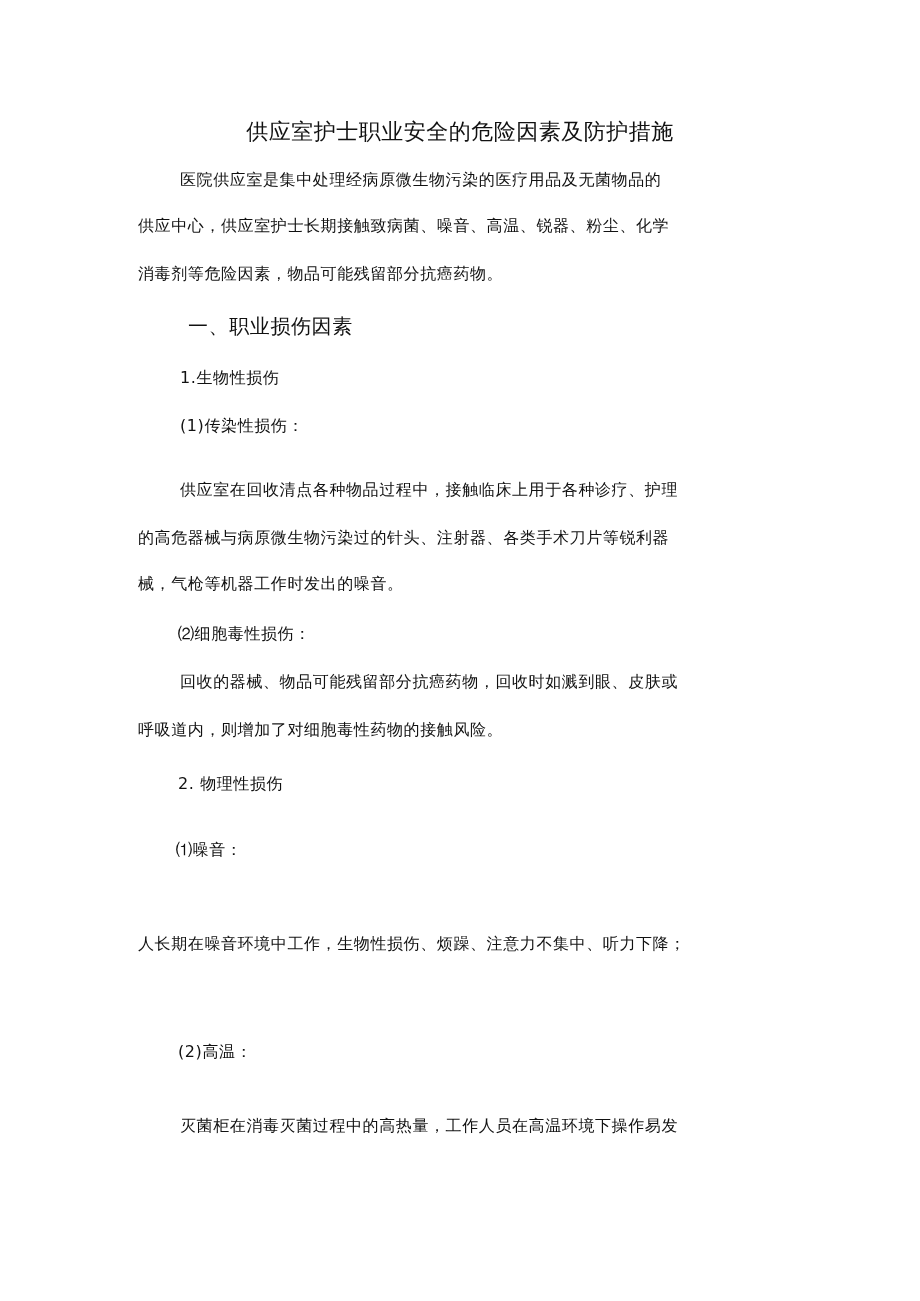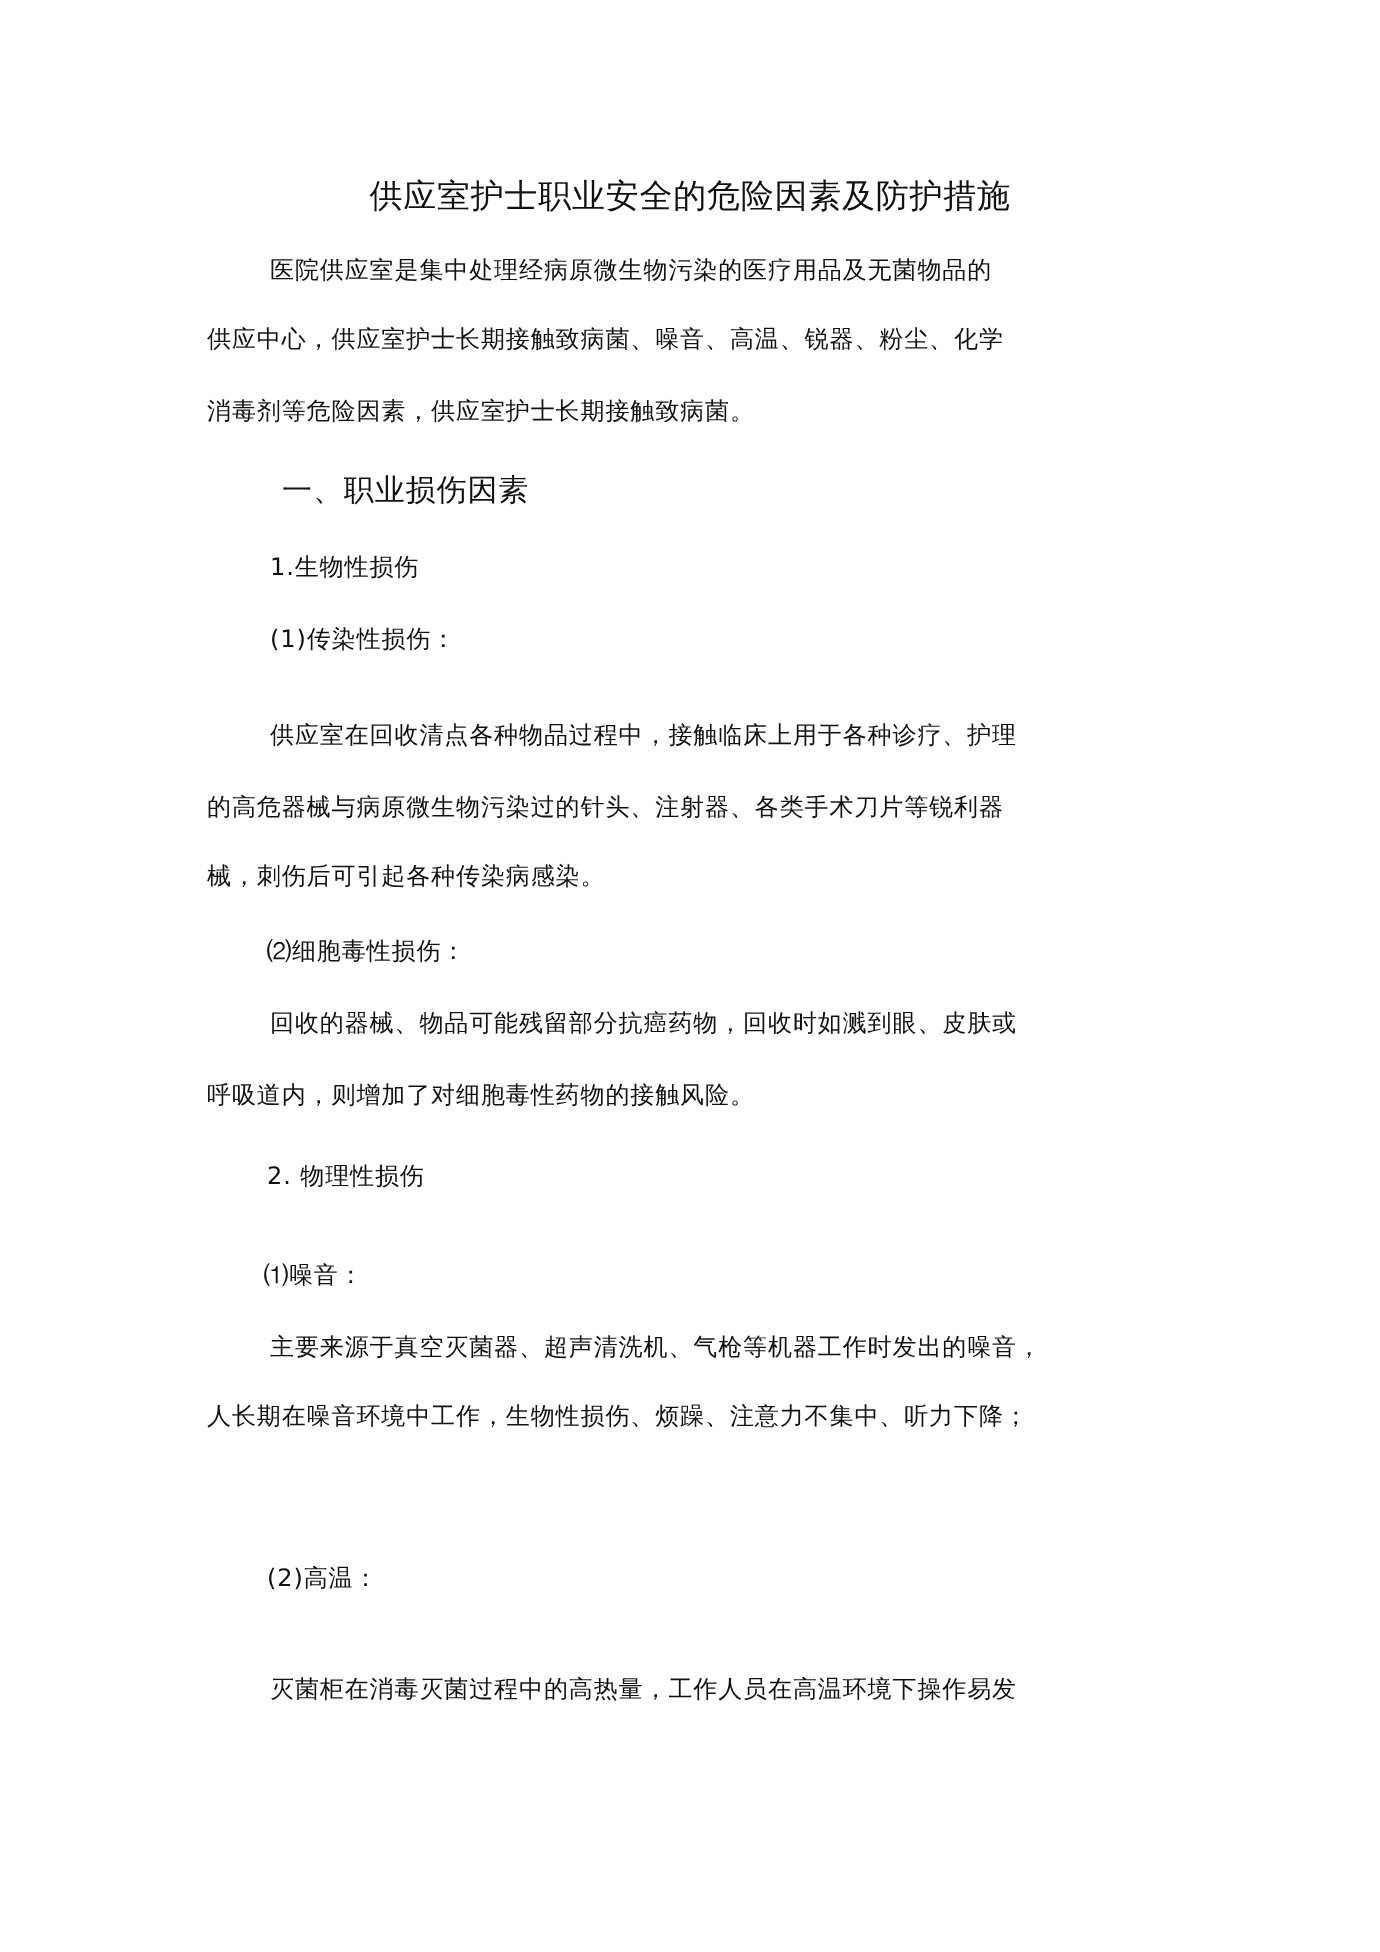--- a/index.html
+++ b/index.html
@@ -50,41 +50,40 @@
   </style>
 </head>
 <body>
 
 <div class="page">
 
   <div class="title">供应室护士职业安全的危险因素及防护措施</div>
 
   <div class="line" style="left:180px; top:168px;">医院供应室是集中处理经病原微生物污染的医疗用品及无菌物品的</div>
   <div class="line" style="left:138px; top:214px;">供应中心，供应室护士长期接触致病菌、噪音、高温、锐器、粉尘、化学</div>
-  <div class="line" style="left:138px; top:262px;">消毒剂等危险因素，供应室护士长期接触致病菌。</div>
+  <div class="line" style="left:138px; top:262px;">消毒剂等危险因素，物品可能残留部分抗癌药物。</div>
 
   <div class="line heading1" style="left:188px; top:314px;">一、职业损伤因素</div>
 
   <div class="line sans" style="left:180px; top:366px;">1.生物性损伤</div>
 
   <div class="line sans" style="left:180px; top:414px;">(1)传染性损伤：</div>
 
   <div class="line" style="left:138px; top:526px;">的高危器械与病原微生物污染过的针头、注射器、各类手术刀片等锐利器</div>
   <div class="line" style="left:180px; top:478px;">供应室在回收清点各种物品过程中，接触临床上用于各种诊疗、护理</div>
-  <div class="line" style="left:138px; top:572px;">械，刺伤后可引起各种传染病感染。</div>
+  <div class="line" style="left:138px; top:572px;">械，气枪等机器工作时发出的噪音。</div>
 
   <div class="line" style="left:178px; top:622px;">⑵细胞毒性损伤：</div>
 
   <div class="line" style="left:180px; top:670px;">回收的器械、物品可能残留部分抗癌药物，回收时如溅到眼、皮肤或</div>
   <div class="line" style="left:138px; top:718px;">呼吸道内，则增加了对细胞毒性药物的接触风险。</div>
 
   <div class="line sans" style="left:178px; top:772px;">2. 物理性损伤</div>
 
   <div class="line" style="left:176px; top:838px;">⑴噪音：</div>
 
-  <div class="line" style="left:180px; top:886px;">主要来源于真空灭菌器、超声清洗机、气枪等机器工作时发出的噪音，</div>
   <div class="line" style="left:138px; top:932px;">人长期在噪音环境中工作，生物性损伤、烦躁、注意力不集中、听力下降；</div>
 
   <div class="line sans" style="left:178px; top:1040px;">(2)高温：</div>
 
   <div class="line" style="left:180px; top:1114px;">灭菌柜在消毒灭菌过程中的高热量，工作人员在高温环境下操作易发</div>
 
 </div>
 
 </body></html>

